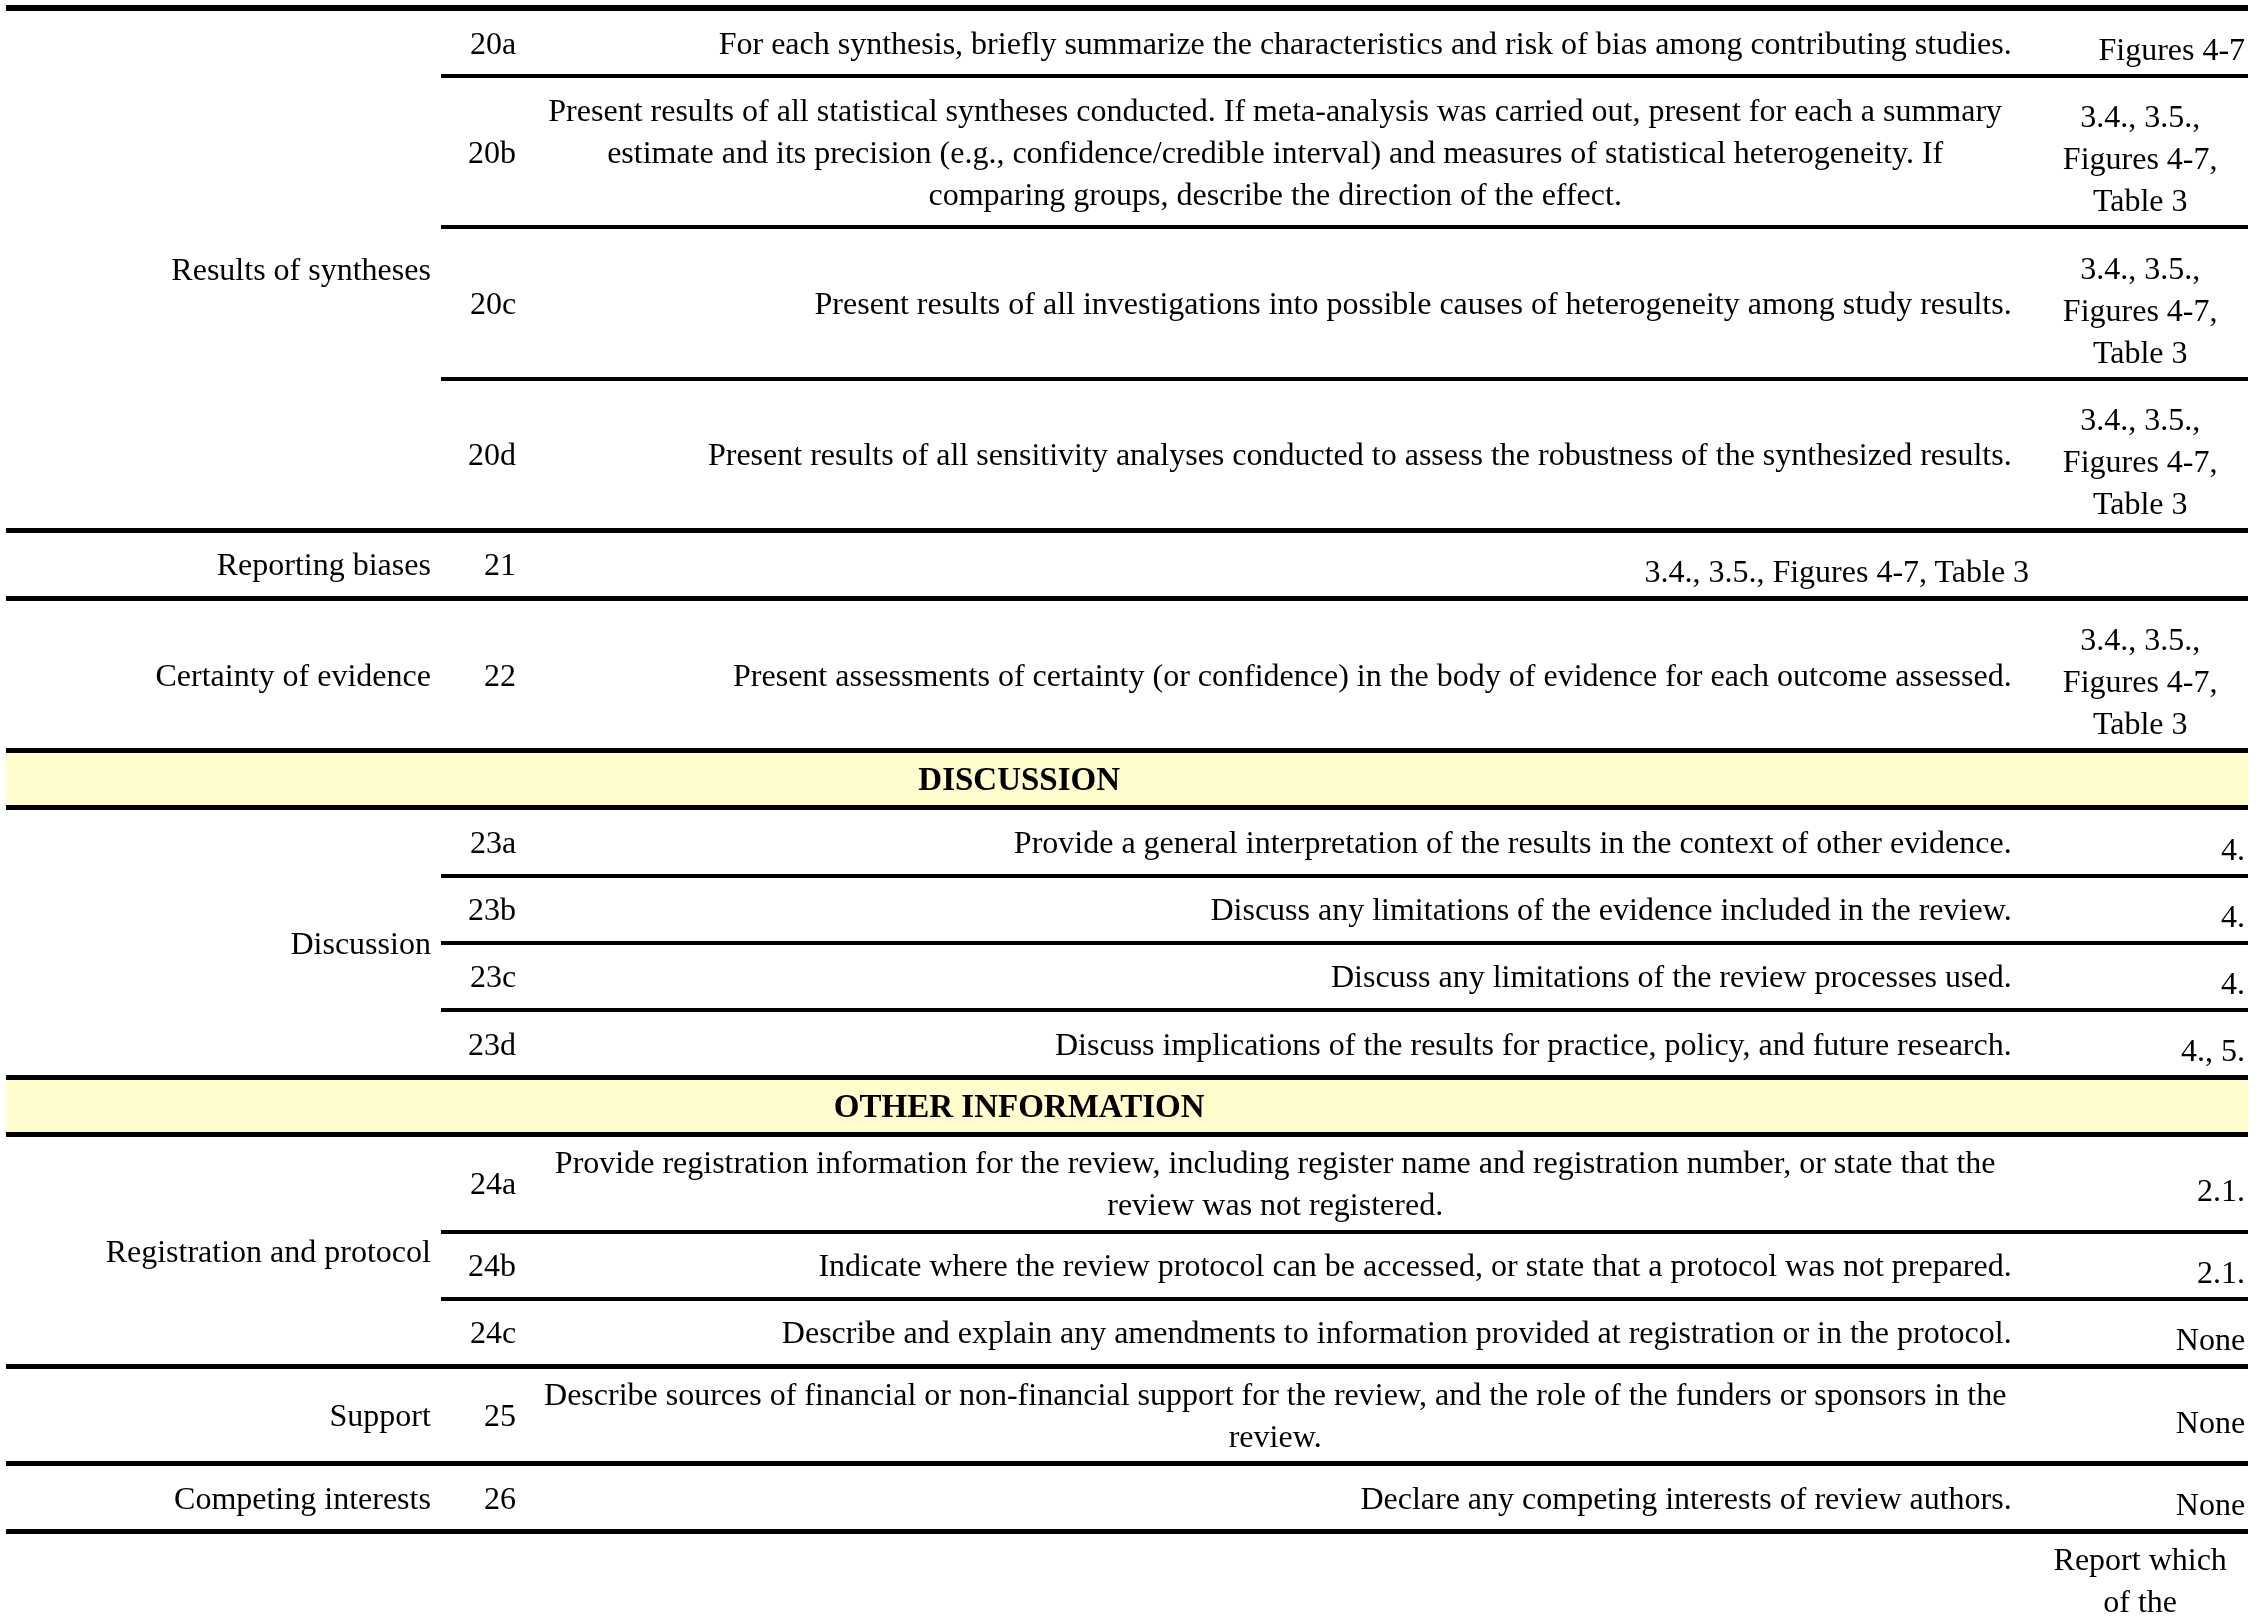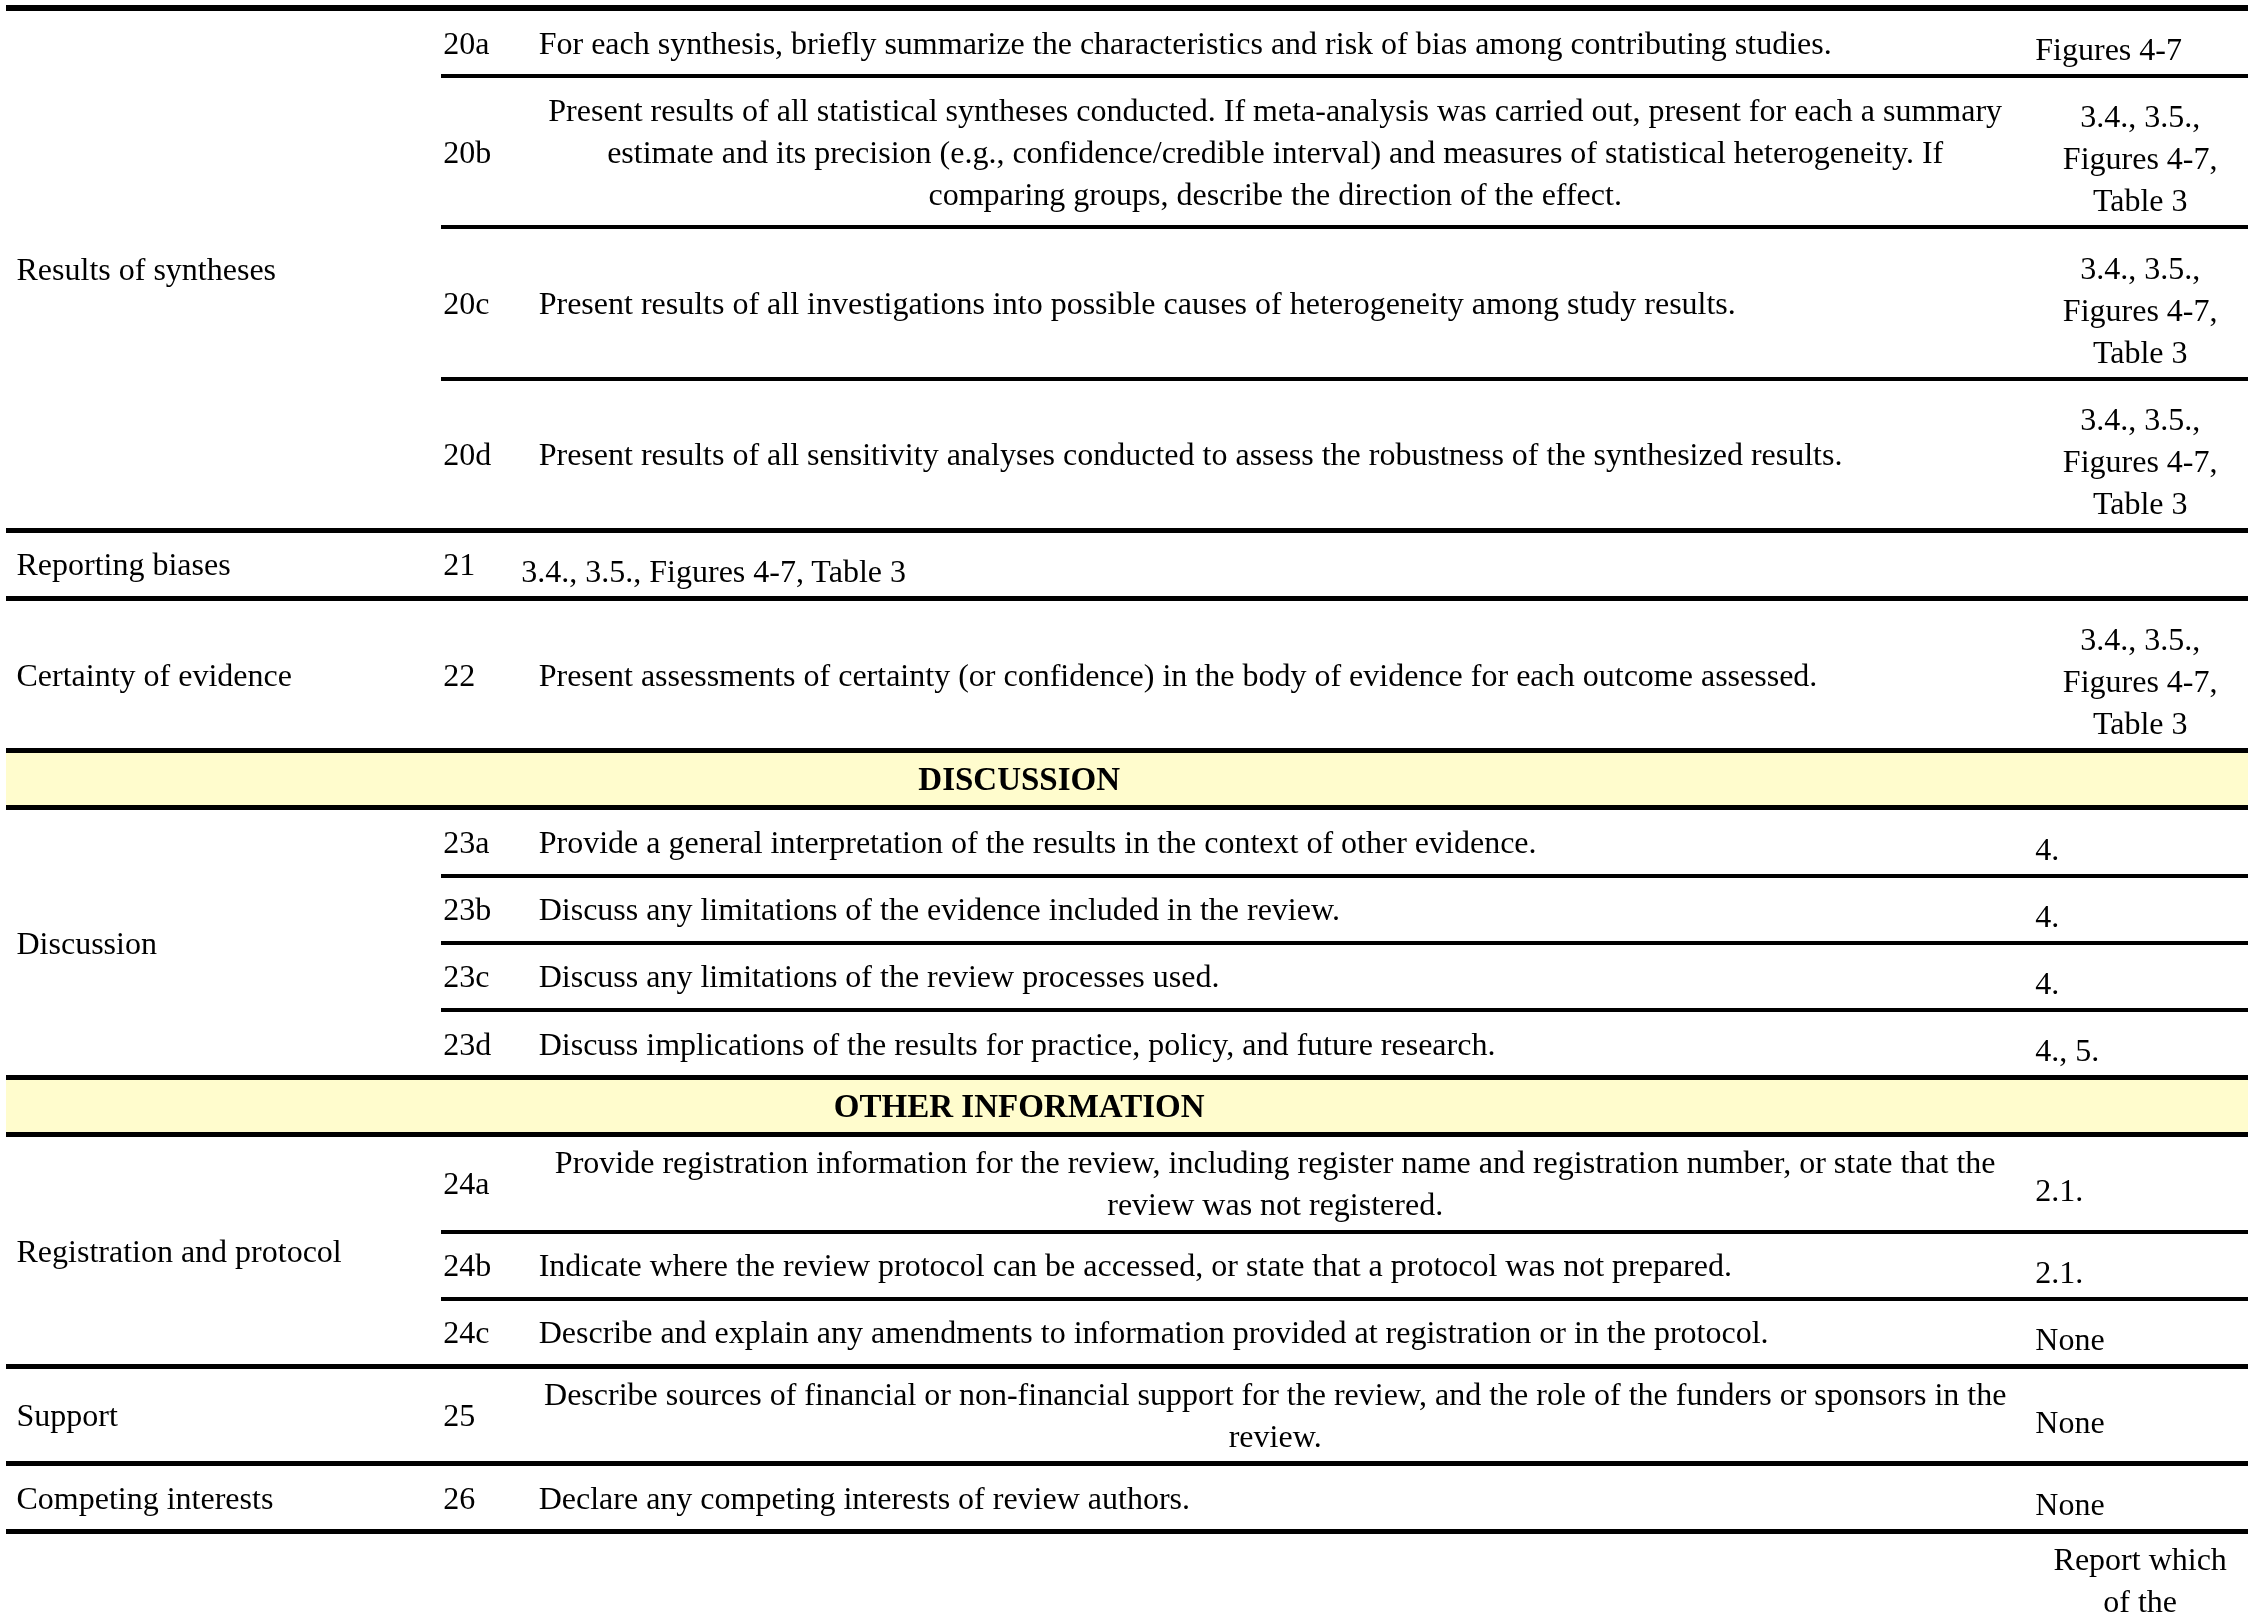--- a/index.html
+++ b/index.html
@@ -27,21 +27,21 @@
   .group {
     display: grid;
     grid-template-columns: 435px 1807px;
   }
   .group + .group, .group + .band, .band + .group {
     border-top: 5.1px solid #000;
   }
   .cell {
     display: flex;
     align-items: center;
-    justify-content: flex-start;
+    justify-content: flex-end;
     text-align: center;
     padding: 4.1px 6.2px;
     box-sizing: border-box;
   }
   .group-label { padding: 4.1px 10.3px; }
   .rows { display: flex; flex-direction: column; }
   .row {
     display: grid;
     grid-template-columns: 77px 1514px 216px;
     flex: 1 1 auto;

